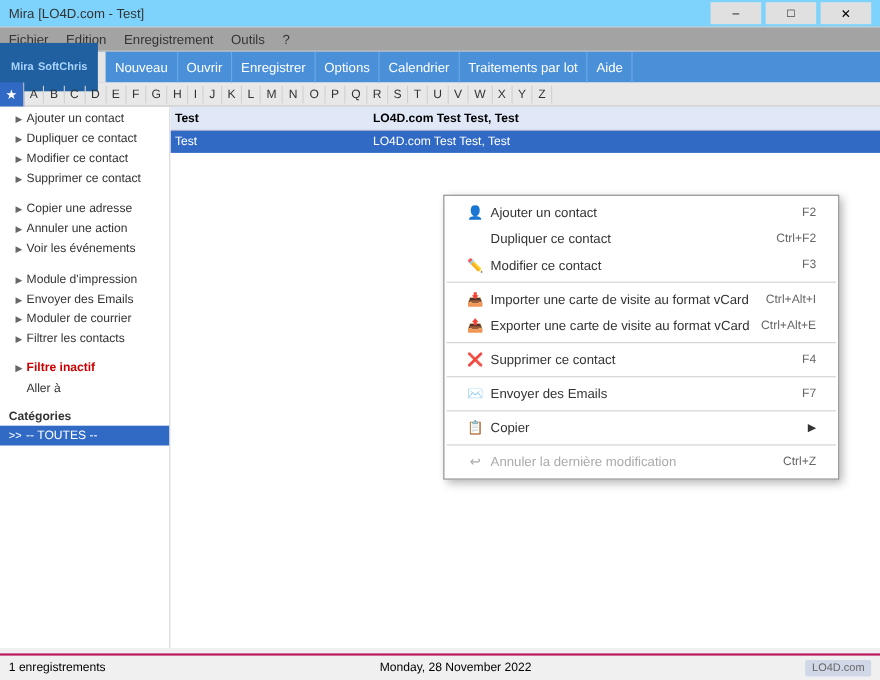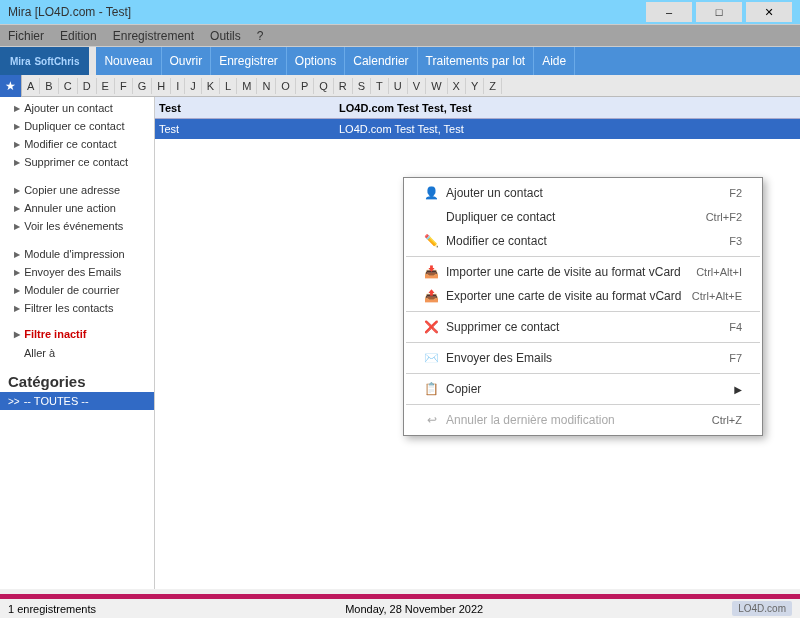--- a/index.html
+++ b/index.html
@@ -61,21 +61,21 @@
 
     
     .brand-bar {
       background: #4a90d9;
       height: 28px;
       display: flex;
       align-items: center;
     }
     .brand-logo {
       background: #2060a0;
-      height: 28px;
+      height: 44px;
       padding: 0 10px;
       display: flex;
       align-items: center;
       color: white;
       font-weight: bold;
       font-size: 14px;
     }
     .brand-logo span { color: #aad4ff; font-size: 10px; }
     .brand-nav {
       display: flex;
@@ -153,21 +153,21 @@
     .sidebar-item::before {
       content: '▶';
       font-size: 8px;
       color: #666;
     }
     .sidebar-section-divider {
       height: 6px;
     }
     .sidebar-label {
       padding: 4px 8px 2px 8px;
-      font-size: 15px;
+      font-size: 11px;
       color: #333;
       font-weight: bold;
     }
     .sidebar-category-item {
       padding: 3px 8px;
       cursor: pointer;
       font-size: 11px;
       display: flex;
       align-items: center;
       gap: 4px;
@@ -210,21 +210,21 @@
     .list-row.selected { background: #316ac5; color: white; }
 
     
     .status-bar {
       position: absolute;
       bottom: 0;
       left: 0;
       right: 0;
       height: 24px;
       background: #f0f0f0;
-      border-top: 5px solid #be185d;
+      border-top: 2px solid #be185d;
       display: flex;
       align-items: center;
       justify-content: space-between;
       padding: 0 8px;
       font-size: 11px;
     }
     .status-watermark {
       background: #d0d8e8;
       padding: 2px 6px;
       font-size: 10px;

